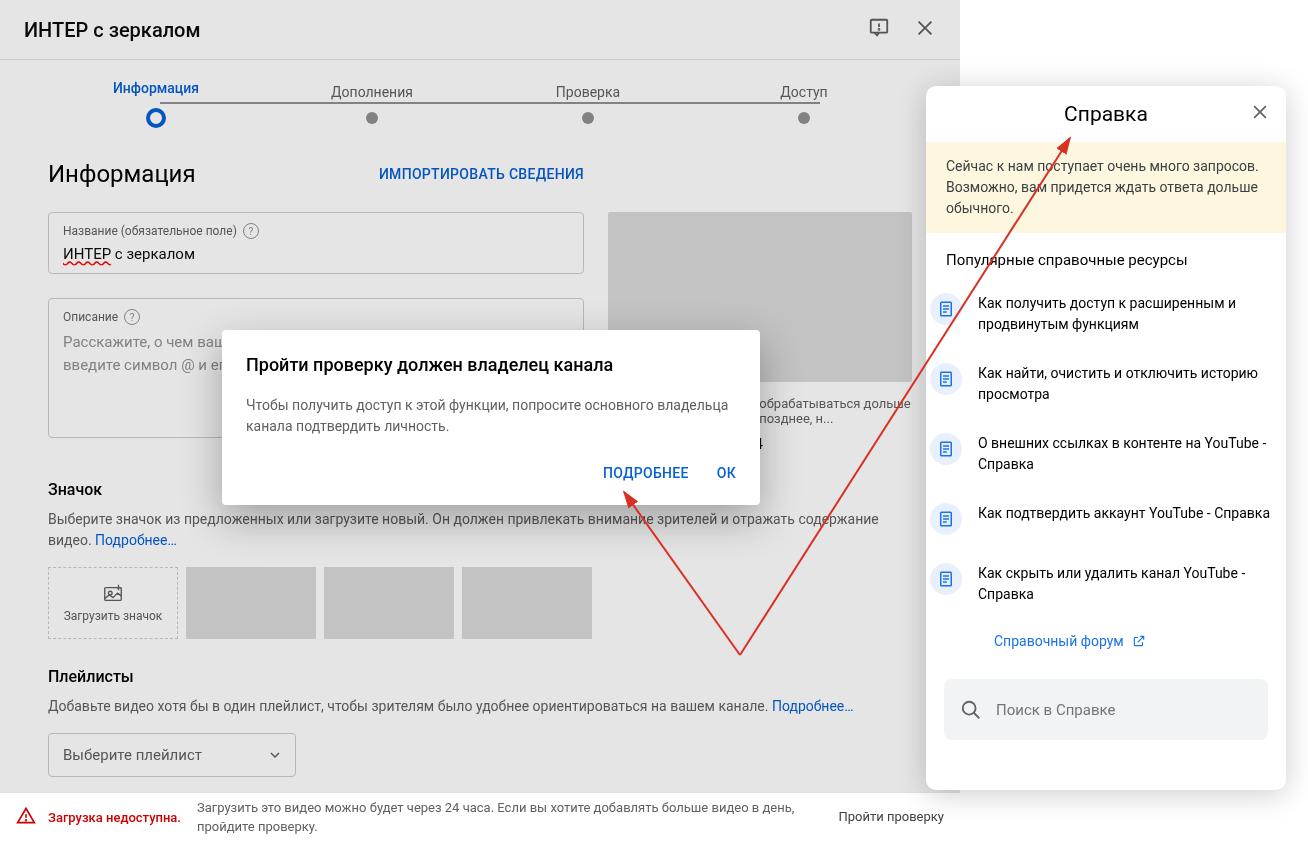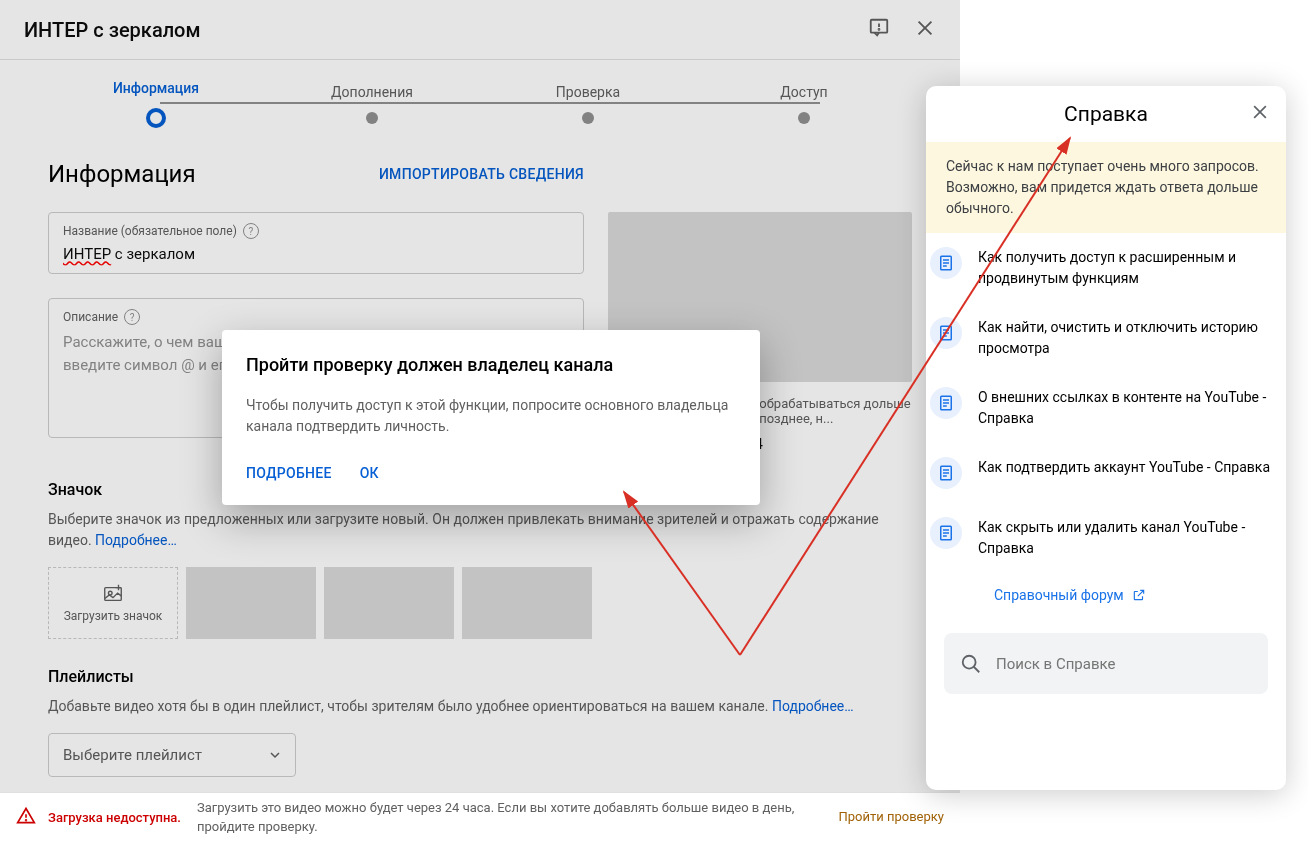--- a/index.html
+++ b/index.html
@@ -53,26 +53,26 @@
 .upload-thumb svg { width: 22px; height: 22px; margin-bottom: 4px; }
 .thumb { width: 130px; height: 72px; background: #d9d9d9; cursor: pointer; }
 
 .playlist-select { margin-top: 16px; width: 248px; border: 1px solid #ccc; border-radius: 4px; padding: 12px 14px; display: flex; align-items: center; justify-content: space-between; font-size: 15px; color: #606060; cursor: pointer; }
 .playlist-select svg { width: 12px; height: 12px; }
 
 .bottom-banner { position: absolute; bottom: 0; left: 0; width: 960px; height: 50px; background: #fff; border-top: 1px solid #e0e0e0; display: flex; align-items: center; padding: 0 16px; font-size: 13px; z-index: 3; }
 .warn-icon { color: #cc0000; margin-right: 12px; }
 .warn-text { color: #cc0000; font-weight: 500; margin-right: 16px; }
 .banner-desc { color: #606060; flex: 1; line-height: 1.4; }
-.banner-link { color: #a16207; cursor: pointer; line-height: 1.4; }
+.banner-link { color: #404040; cursor: pointer; line-height: 1.4; }
 
 .modal { position: absolute; top: 330px; left: 222px; width: 538px; background: #fff; border-radius: 4px; box-shadow: 0 14px 40px rgba(0,0,0,0.3); padding: 24px; z-index: 10; }
 .modal-title { font-size: 18px; font-weight: 500; margin-bottom: 20px; }
 .modal-body { font-size: 14px; color: #606060; line-height: 1.5; margin-bottom: 28px; }
-.modal-actions { display: flex; gap: 28px; }
+.modal-actions { display: flex; justify-content: flex-end; gap: 28px; }
 .modal-btn { color: #065fd4; font-weight: 500; font-size: 14px; cursor: pointer; letter-spacing: 0.3px; background: none; border: none; }
 
 .help-panel { position: absolute; top: 86px; right: 22px; width: 360px; height: 704px; background: #fff; border-radius: 10px; box-shadow: 0 4px 30px rgba(0,0,0,0.2); z-index: 20; overflow: hidden; }
 .help-header { display: flex; align-items: center; justify-content: center; height: 56px; position: relative; }
 .help-title { font-size: 21px; font-weight: 400; }
 .help-close { position: absolute; right: 16px; top: 16px; cursor: pointer; }
 .help-close svg { width: 20px; height: 20px; }
 .help-notice { background: #fef7e0; padding: 14px 20px; font-size: 14px; color: #3c4043; line-height: 1.5; }
 .help-section-title { padding: 18px 20px 10px; font-size: 15px; }
 .help-item { display: flex; align-items: flex-start; gap: 16px; padding: 14px 4px; cursor: pointer; }
@@ -224,20 +224,21 @@
   <div class="help-header">
     <div class="help-title">Справка</div>
     <span class="help-close">
       <svg viewBox="0 0 24 24" fill="none" stroke="#5f6368" stroke-width="2">
           <line x1="5" y1="5" x2="19" y2="19"></line>
           <line x1="19" y1="5" x2="5" y2="19"></line>
         </svg>
     </span>
   </div>
   <div class="help-notice">Сейчас к нам поступает очень много запросов. Возможно, вам придется ждать ответа дольше обычного.</div>
+  <div class="help-section-title">Популярные справочные ресурсы</div>
 
   <div class="help-item">
     <div class="help-item-icon">
         <svg viewBox="0 0 24 24" fill="none" stroke="currentColor" stroke-width="2">
           <rect x="5" y="3" width="14" height="18" rx="1"></rect>
           <line x1="8" y1="8" x2="16" y2="8"></line>
           <line x1="8" y1="12" x2="16" y2="12"></line>
           <line x1="8" y1="16" x2="13" y2="16"></line>
         </svg>
       </div>

